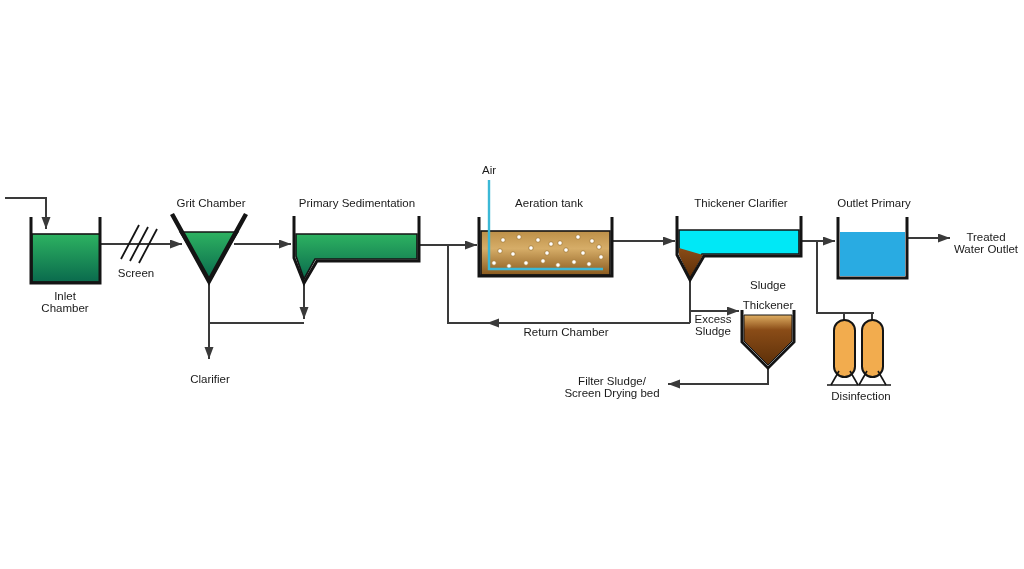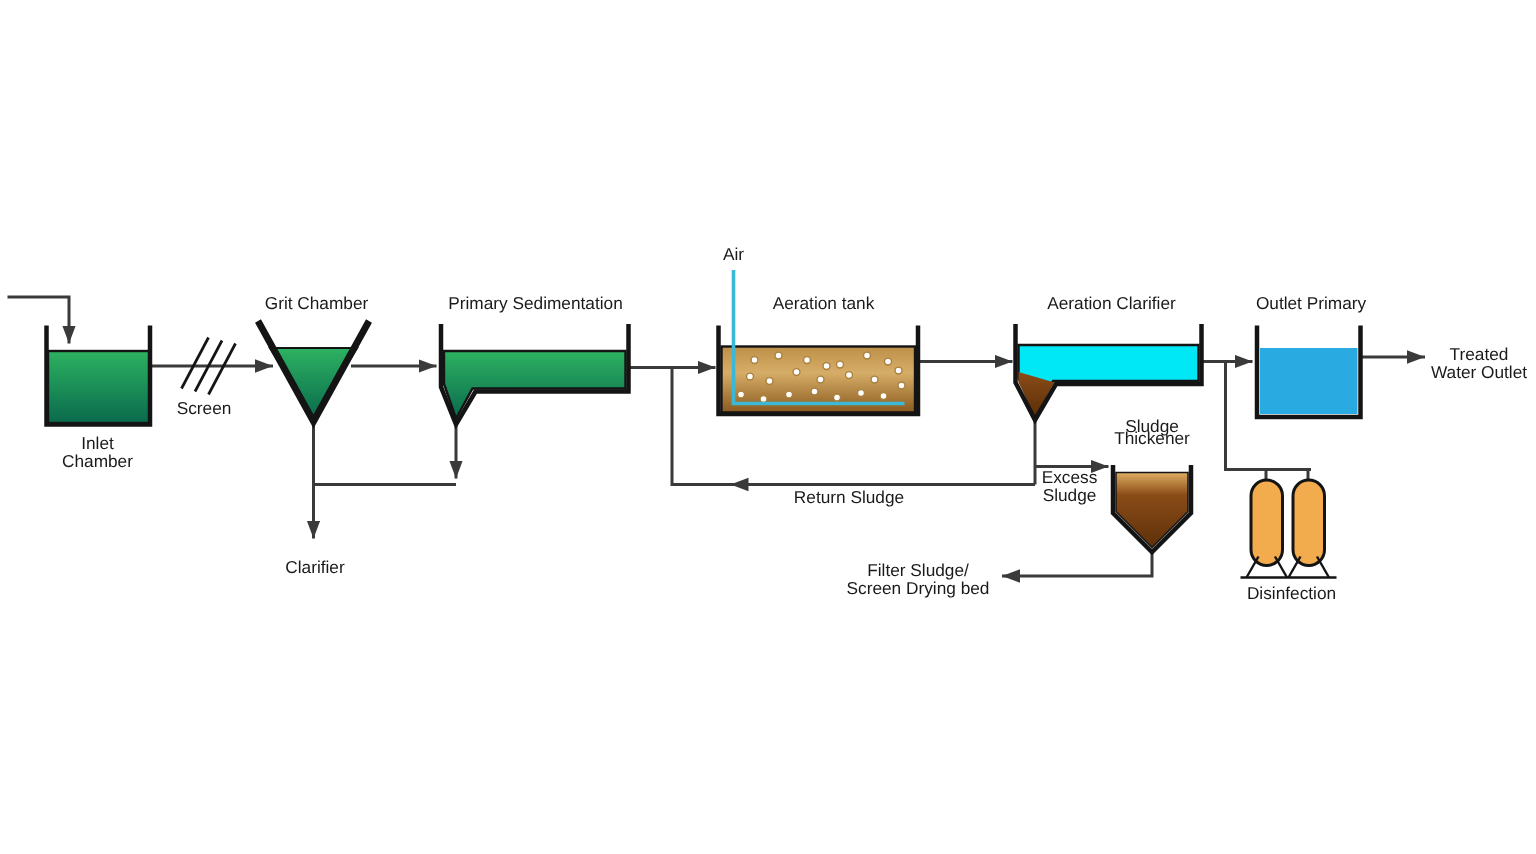--- a/index.html
+++ b/index.html
@@ -146,26 +146,26 @@
     </g>
   </svg>
 
   <div class="lbl" style="left:65px;top:290px">Inlet</div>
   <div class="lbl" style="left:65px;top:302px">Chamber</div>
   <div class="lbl" style="left:136px;top:267px">Screen</div>
   <div class="lbl" style="left:211px;top:197px">Grit Chamber</div>
   <div class="lbl" style="left:357px;top:197px">Primary Sedimentation</div>
   <div class="lbl" style="left:489px;top:164px">Air</div>
   <div class="lbl" style="left:549px;top:197px">Aeration tank</div>
-  <div class="lbl" style="left:741px;top:197px">Aeration Clarifier</div>
+  <div class="lbl" style="left:741px;top:197px">Thickener Clarifier</div>
   <div class="lbl" style="left:874px;top:197px">Outlet Primary</div>
   <div class="lbl" style="left:986px;top:231px">Treated</div>
   <div class="lbl" style="left:986px;top:243px">Water Outlet</div>
   <div class="lbl" style="left:768px;top:279px">Sludge</div>
-  <div class="lbl" style="left:768px;top:287px">Thickener</div>
+  <div class="lbl" style="left:768px;top:299px">Thickener</div>
   <div class="lbl" style="left:713px;top:313px">Excess</div>
   <div class="lbl" style="left:713px;top:325px">Sludge</div>
-  <div class="lbl" style="left:566px;top:326px">Return Sludge</div>
+  <div class="lbl" style="left:566px;top:326px">Return Chamber</div>
   <div class="lbl" style="left:210px;top:373px">Clarifier</div>
   <div class="lbl" style="left:612px;top:375px">Filter Sludge/</div>
   <div class="lbl" style="left:612px;top:387px">Screen Drying bed</div>
   <div class="lbl" style="left:861px;top:390px">Disinfection</div>
 </div>
 
 </body></html>

